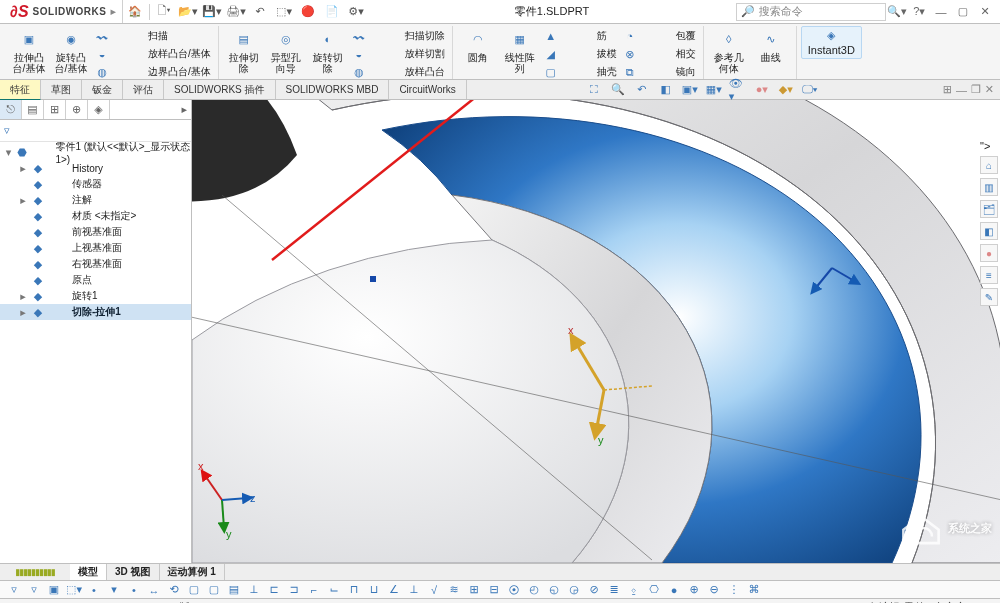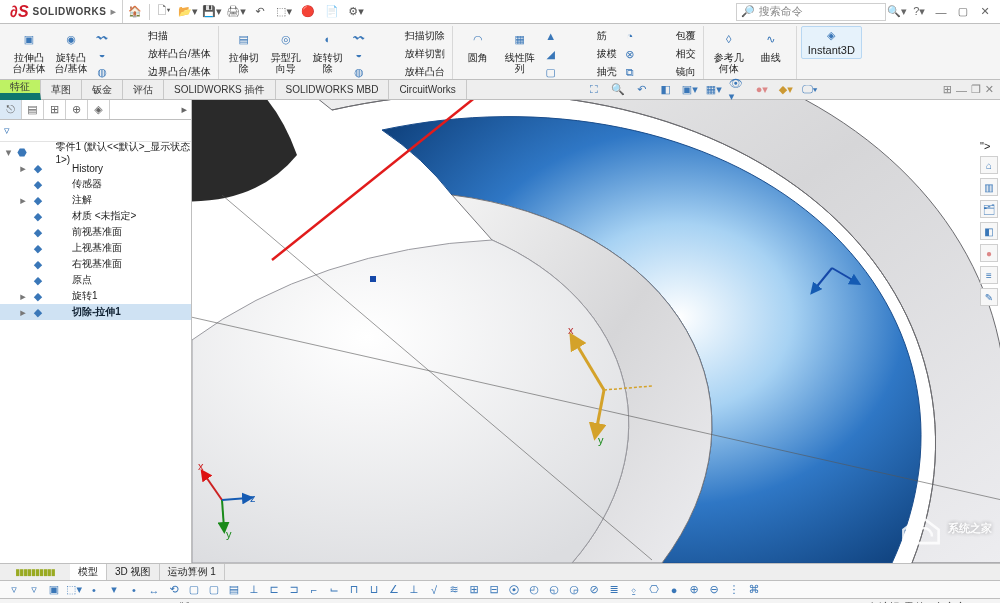--- a/index.html
+++ b/index.html
@@ -25,21 +25,21 @@
 .rib-big .lbl { font-size: 10px; line-height: 11px; text-align: center; color: #222; white-space: pre-line; }
 .rib-col { display: flex; flex-direction: column; justify-content: flex-start; gap: 2px; padding-top: 2px; }
 .rib-sm { height: 16px; display: flex; align-items: center; gap: 3px; padding: 0 3px; }
 .rib-sm .ico { width: 14px; height: 14px; display: flex; align-items: center; justify-content: center; color: #3a77b8; }
 .rib-sm .lbl { font-size: 10px; color: #222; margin-left: 36px; }
 .instant3d { border: 1px solid #b8d7f2; background: #e6f2fb; border-radius: 2px; padding: 2px 6px; display: flex; flex-direction: column; align-items: center; gap: 2px; }
 
 
 .tabsrow { height: 20px; border-bottom: 1px solid #bfbfbf; display: flex; align-items: stretch; background: #eee; }
 .tab { padding: 0 10px; display: flex; align-items: center; border-right: 1px solid #c8c8c8; color: #333; font-size: 10px; }
-.tab.active { background: #bef264; border-bottom: 7px solid #0f766e; margin-bottom: -1px; }
+.tab.active { background: #fef9c3; border-bottom: 1px solid #0f766e; margin-bottom: -1px; }
 .view-toolbar { flex: 1; display: flex; align-items: center; justify-content: center; gap: 6px; color: #3a77b8; }
 .vt-btn { width: 18px; height: 16px; display: flex; align-items: center; justify-content: center; }
 .pane-controls { display: flex; align-items: center; gap: 4px; padding: 0 6px; color: #888; }
 
 
 .main { display: flex; height: 463px; }
 .left { width: 192px; border-right: 1px solid #bfbfbf; display: flex; flex-direction: column; background: #fff; }
 .left-tabs { height: 20px; display: flex; border-bottom: 1px solid #bfbfbf; }
 .lt { width: 22px; border-right: 1px solid #cfcfcf; display: flex; align-items: center; justify-content: center; color: #666; }
 .lt.active { background: #dbe9f6; }
@@ -54,21 +54,21 @@
 .tree-node.sel .nl { color: #123; font-weight: bold; }
 
 .viewport { flex: 1; position: relative; overflow: hidden; }
 .viewport svg.scene { position: absolute; inset: 0; width: 100%; height: 100%; }
 .right-rail { position: absolute; right: 2px; top: 40px; width: 18px; display: flex; flex-direction: column; gap: 4px; }
 .right-rail .rb { width: 18px; height: 18px; border: 1px solid #cfcfcf; background: #f7f7f7; display: flex; align-items: center; justify-content: center; color: #3a77b8; font-size: 10px; }
 
 
 .bottom-tabs { height: 18px; border-top: 1px solid #bfbfbf; border-bottom: 1px solid #bfbfbf; display: flex; align-items: stretch; background: #eee; }
 .btab-handle { width: 70px; display: flex; align-items: center; justify-content: center; color: #9a2; font-size: 9px; letter-spacing: -1px; }
-.btab { padding: 0 8px; display: flex; align-items: center; border-right: 1px solid #c8c8c8; font-size: 10px; }
+.btab { padding: 0 8px; display: flex; align-items: center; border-right: 1px solid #c8c8c8; font-size: 10px; font-weight: bold; }
 .btab.active { background: #fff; }
 
 
 .bottom-bar { height: 18px; border-bottom: 1px solid #bfbfbf; display: flex; align-items: center; gap: 4px; padding: 0 6px; background: #fafafa; color: #3a77b8; }
 .bb { width: 16px; height: 14px; display: flex; align-items: center; justify-content: center; }
 
 
 .statusbar { height: 16px; display: flex; align-items: center; justify-content: space-between; padding: 0 6px; font-size: 10px; color: #333; background: #f4f4f4; position: relative; }
 .status-right { display: flex; gap: 8px; align-items: center; }
 
@@ -94,20 +94,21 @@
     <div class="tb-sep"></div>
     <div class="tb-btn">🗋▾</div>
     <div class="tb-btn">📂▾</div>
     <div class="tb-btn">💾▾</div>
     <div class="tb-btn">🖨▾</div>
     <div class="tb-btn">↶</div>
     <div class="tb-btn">⬚▾</div>
     <div class="tb-btn">🔴</div>
     <div class="tb-btn">📄</div>
     <div class="tb-btn">⚙▾</div>
+    <div class="doc-title">零件1.SLDPRT</div>
   </div>
   <div class="searchbox">
     <span>🔎</span>
     <span>搜索命令</span>
   </div>
   <div class="win-ctrl">🔍▾</div>
   <div class="win-ctrl">?▾</div>
   <div class="win-ctrl">—</div>
   <div class="win-ctrl">▢</div>
   <div class="win-ctrl">✕</div>

